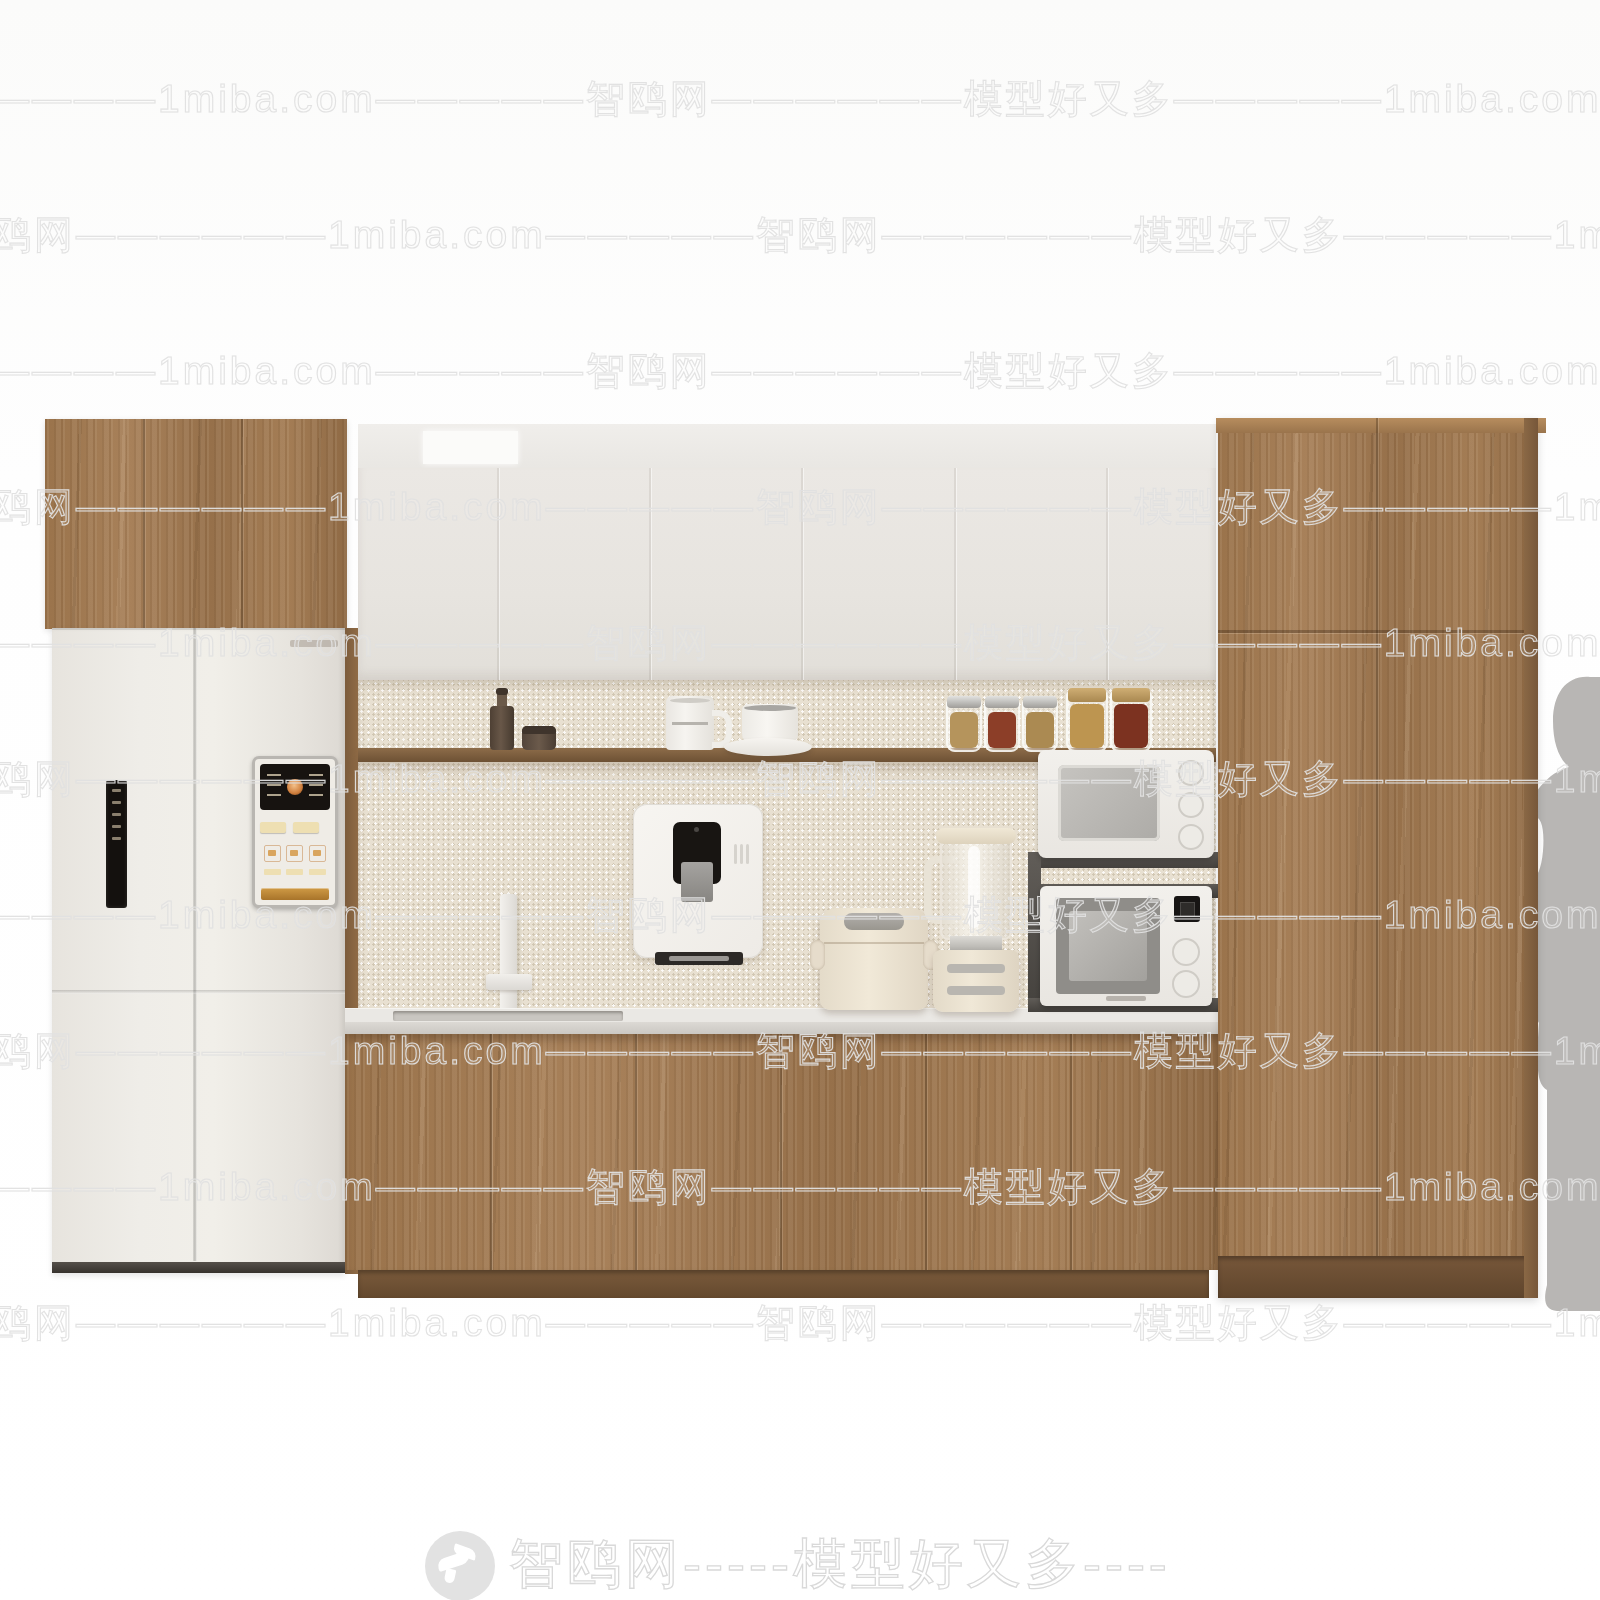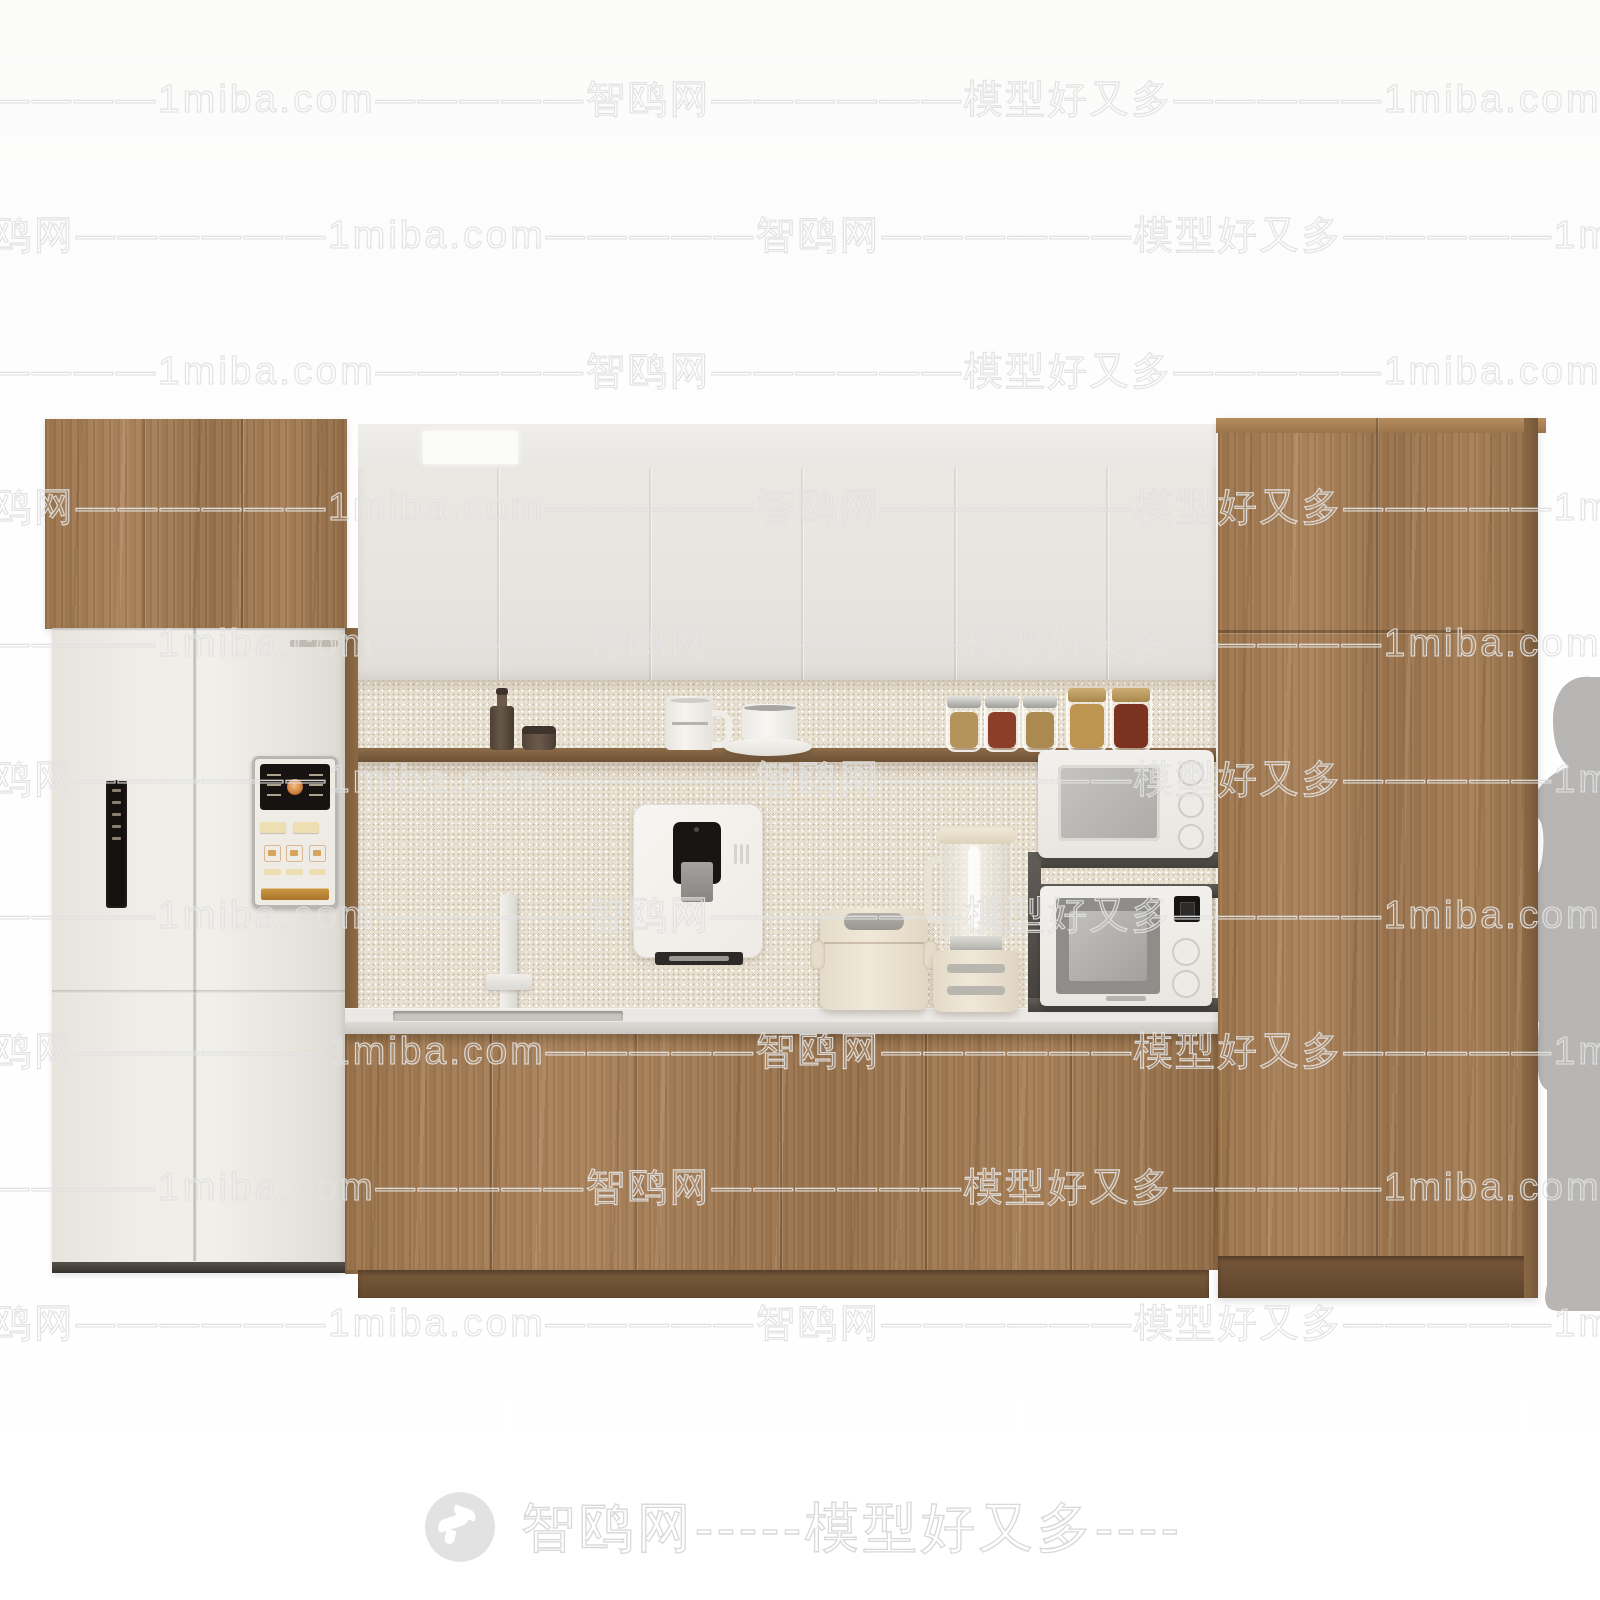--- a/index.html
+++ b/index.html
@@ -158,21 +158,21 @@
   #cab-right .base{position:absolute;left:0;right:0;bottom:0;height:42px;background:linear-gradient(180deg,#77573a,#5f452c);box-shadow:inset 0 3px 4px rgba(0,0,0,0.3);}
   #cab-right .side{position:absolute;right:0;top:0;bottom:0;width:14px;background:linear-gradient(90deg,#8a6845,#77573a);}
 
   
   #silhouette{left:1495px;top:655px;width:105px;height:665px;}
 
   
   .wm-row{position:absolute;white-space:nowrap;font-size:39px;letter-spacing:3px;
     color:rgba(255,255,255,0.10);-webkit-text-stroke:1.1px rgba(224,224,224,0.95);
     pointer-events:none;z-index:9;}
-  #wm-bottom-center{position:absolute;left:425px;top:1492px;z-index:10;pointer-events:none;display:flex;align-items:flex-start;gap:12px;}
+  #wm-bottom-center{position:absolute;left:425px;top:1528px;z-index:10;pointer-events:none;display:flex;align-items:flex-end;}
   #wm-logo{width:70px;height:70px;border-radius:50%;background:#e2e2e2;position:relative;margin-right:14px;}
   #wm-logo i{position:absolute;background:#ffffff;}
   #wm-banner-text{font-size:54px;letter-spacing:4px;color:rgba(255,255,255,0.15);-webkit-text-stroke:1.3px #d9d9d9;}
   #wm-bottom-right{position:absolute;right:22px;top:1422px;z-index:10;pointer-events:none;text-align:left;}
   #wm-site-big{font-size:102px;font-weight:bold;letter-spacing:6px;color:rgba(255,255,255,0.2);-webkit-text-stroke:1.6px #c9c9c9;line-height:1.0;}
   #wm-id{font-size:54px;letter-spacing:1px;color:rgba(255,255,255,0.25);-webkit-text-stroke:1.4px #b9b9b9;margin-top:2px;}
 </style>
 </head>
 <body>
 

